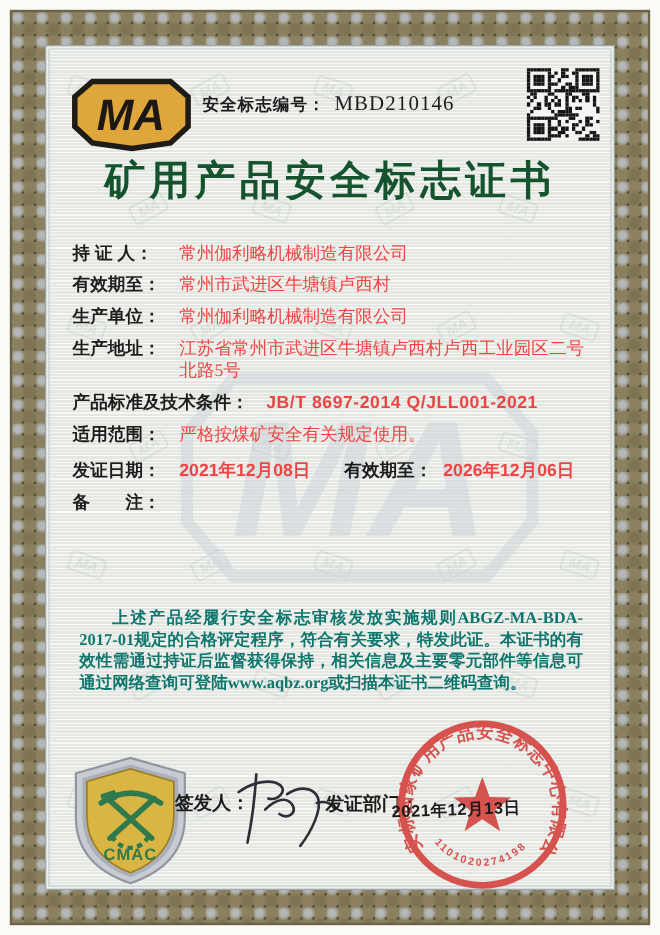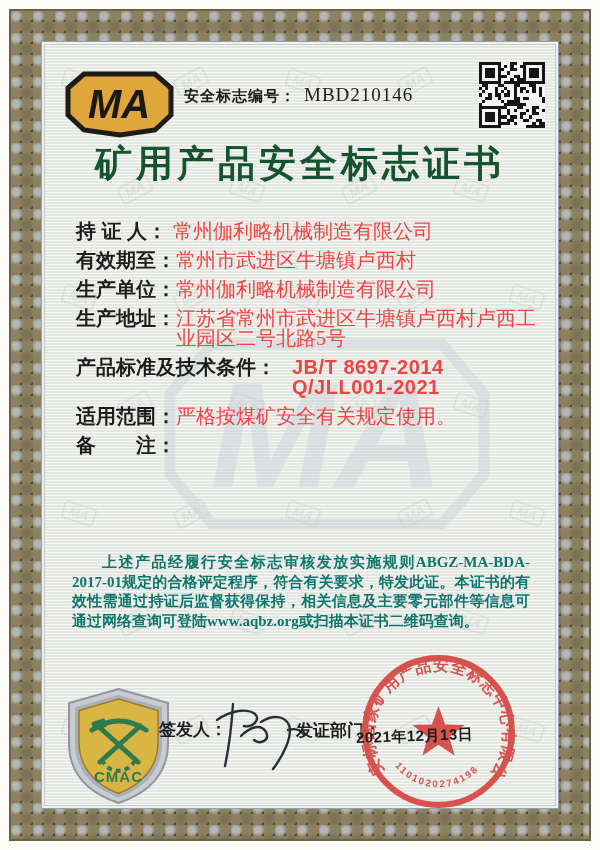--- a/index.html
+++ b/index.html
@@ -47,21 +47,21 @@
       display:grid;grid-template-columns:repeat(21,1fr);grid-template-rows:repeat(21,1fr);
       background:#f4f5f2;}
   .qr i{display:block;}
   .qr i.on{background:#151515;}
   .title{
     position:absolute;left:0;right:0;top:139px;text-align:center;
     font-family:"Liberation Serif",serif;font-weight:bold;font-size:37px;
     letter-spacing:4px;color:#14532d;
   }
   
-  .fields{position:absolute;left:76px;top:221px;width:472px;font-size:20px;}
+  .fields{position:absolute;left:66px;top:221px;width:472px;font-size:16px;}
   .row{display:flex;margin-bottom:9px;line-height:20px;}
   .row .lbl{flex:0 0 97px;font-weight:bold;color:#1d1d1d;white-space:nowrap;}
   .row.long .lbl{flex:0 0 auto;margin-right:16px;}
   .row .val{font-family:"Liberation Serif",serif;color:#ef4444;font-weight:500;}
   .row .val.latin{font-family:"Liberation Sans",sans-serif;font-weight:bold;letter-spacing:.5px;}
   .row.validity{margin-top:13px;}
   .row.validity .val{flex:0 0 150px;font-family:"Liberation Sans",sans-serif;font-weight:600;}
   .row.validity .lbl2{flex:0 0 90px;font-weight:bold;white-space:nowrap;}
   
   .statement{
@@ -604,20 +604,26 @@
       <span class="val">江苏省常州市武进区牛塘镇卢西村卢西工业园区二号北路5号</span>
     </div>
     <div class="row long">
       <span class="lbl">产品标准及技术条件：</span>
       <span class="val latin">JB/T 8697-2014  Q/JLL001-2021</span>
     </div>
     <div class="row">
       <span class="lbl">适用范围：</span>
       <span class="val">严格按煤矿安全有关规定使用。</span>
     </div>
+    <div class="row validity">
+      <span class="lbl">发证日期：</span>
+      <span class="val">2021年12月08日</span>
+      <span class="lbl2">有效期至：</span>
+      <span class="val">2026年12月06日</span>
+    </div>
     <div class="row">
       <span class="lbl">备　　注：</span>
       <span class="val"></span>
     </div>
   </div>
 
   <div class="statement">上述产品经履行安全标志审核发放实施规则ABGZ-MA-BDA-2017-01规定的合格评定程序，符合有关要求，特发此证。本证书的有效性需通过持证后监督获得保持，相关信息及主要零元部件等信息可通过网络查询可登陆www.aqbz.org或扫描本证书二维码查询。</div>
 
   <svg class="cmac" viewBox="0 0 113 120">
     <path d="M56.5,3 L106,17 V57 C106,88 86,107 56.5,117 C27,107 7,88 7,57 V17 Z" fill="#c7ccd2" stroke="#8f969e" stroke-width="2"></path>

